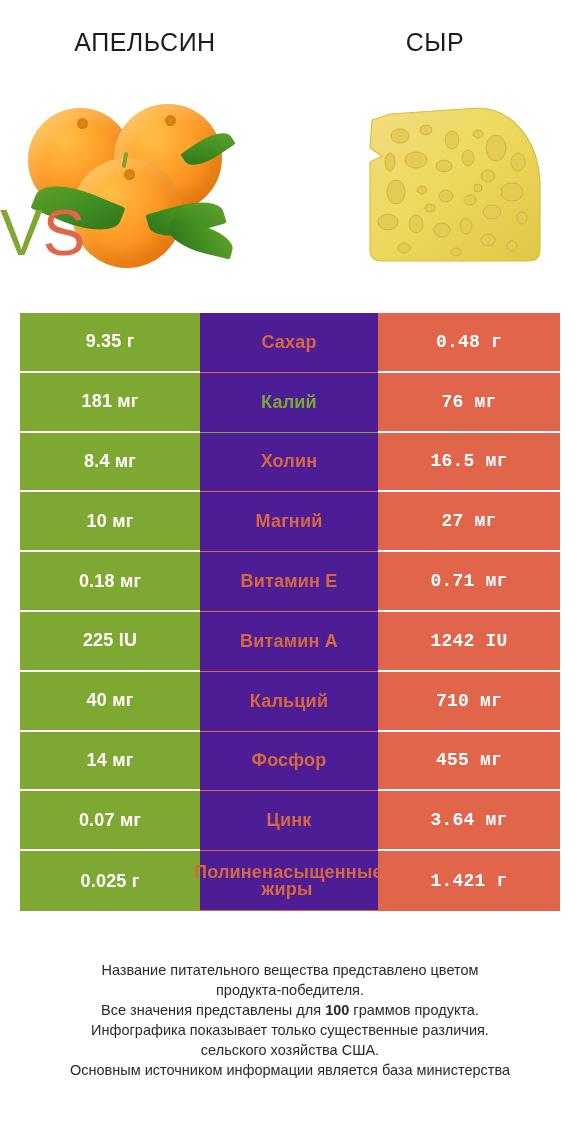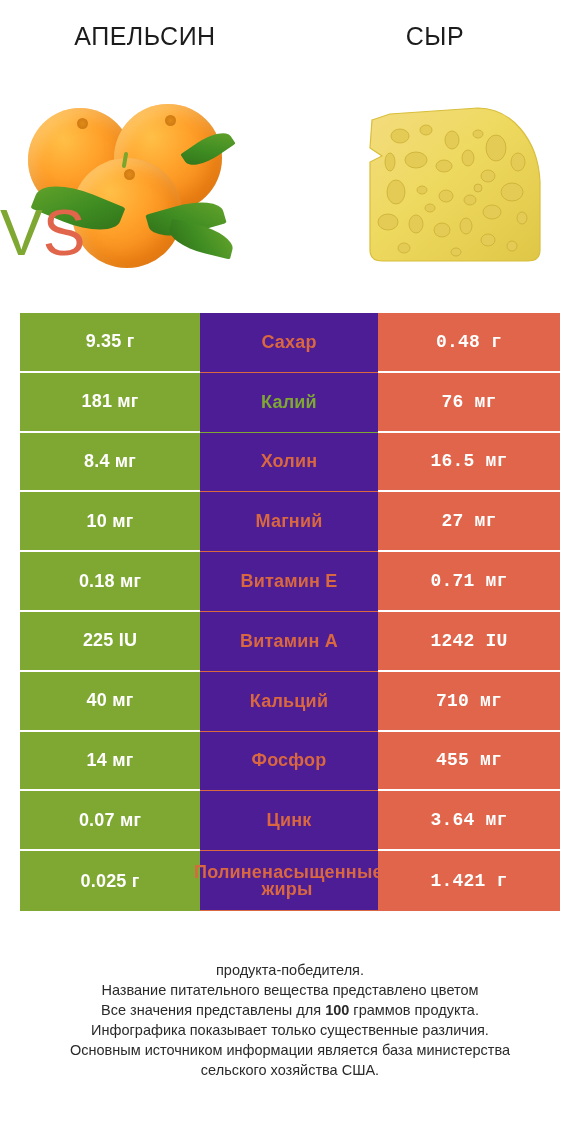--- a/index.html
+++ b/index.html
@@ -13,21 +13,21 @@
 
   
   .header{
     display:flex;
     height:78px;
     align-items:flex-start;
   }
   .header-col{
     flex:1;
     text-align:center;
-    padding-top:22px;
+    padding-top:28px;
   }
   .product-title{
     font-size:25px;
     letter-spacing:.5px;
     color:#1c1c1c;
     font-weight:400;
     text-transform:uppercase;
     font-family:"Liberation Sans", sans-serif;
   }
 
@@ -315,19 +315,19 @@
     <div class="cell cell-left">0.025 г</div>
     <div class="cell cell-mid win-orange">
         <span class="mid-inner nowrap-over">Полиненасыщенные жиры</span>
       </div>
     <div class="cell cell-right">1.421 г</div>
   </div>
 
 </div>
 
 <div class="footer">
+  <div>Название питательного вещества представлено цветом</div>
   <div>продукта-победителя.</div>
-  <div>Название питательного вещества представлено цветом</div>
   <div><span>Все значения представлены для </span><b>100</b><span> граммов продукта.</span></div>
   <div>Инфографика показывает только существенные различия.</div>
+  <div>сельского хозяйства США.</div>
   <div>Основным источником информации является база министерства</div>
-  <div>сельского хозяйства США.</div>
 </div>
 
 </body></html>

